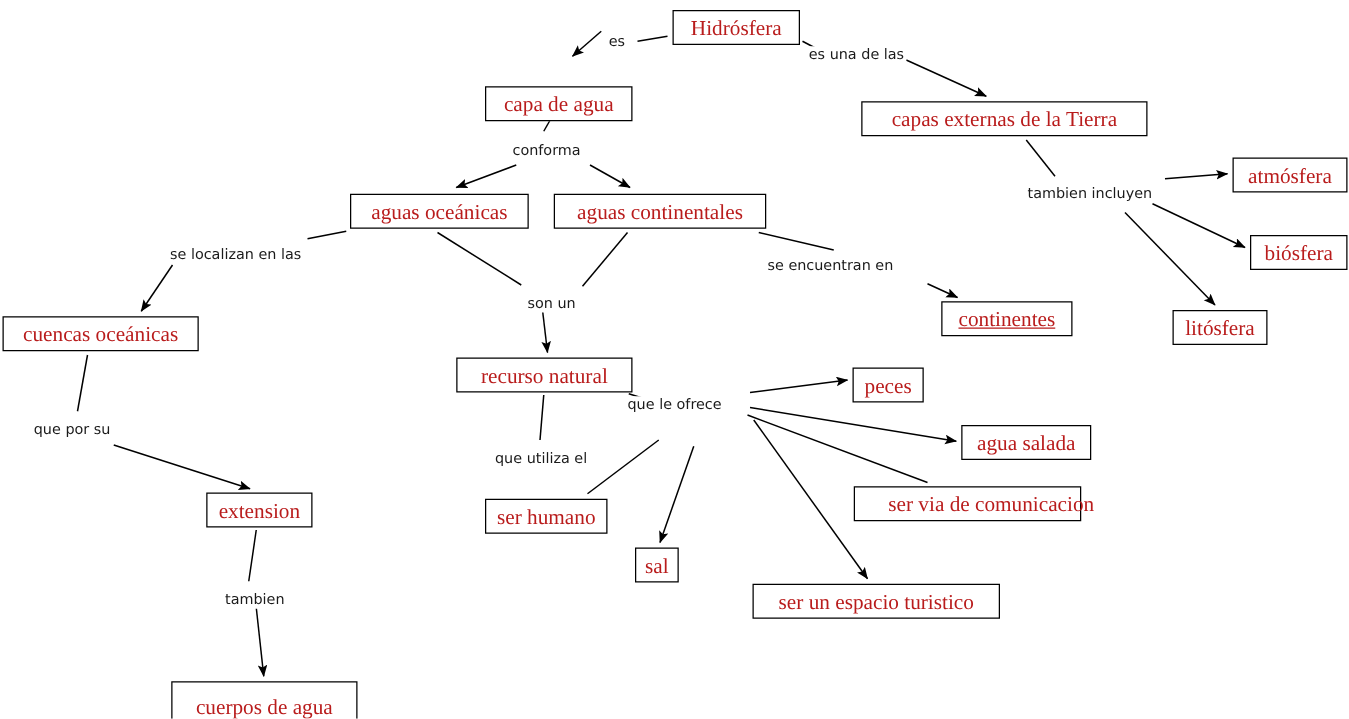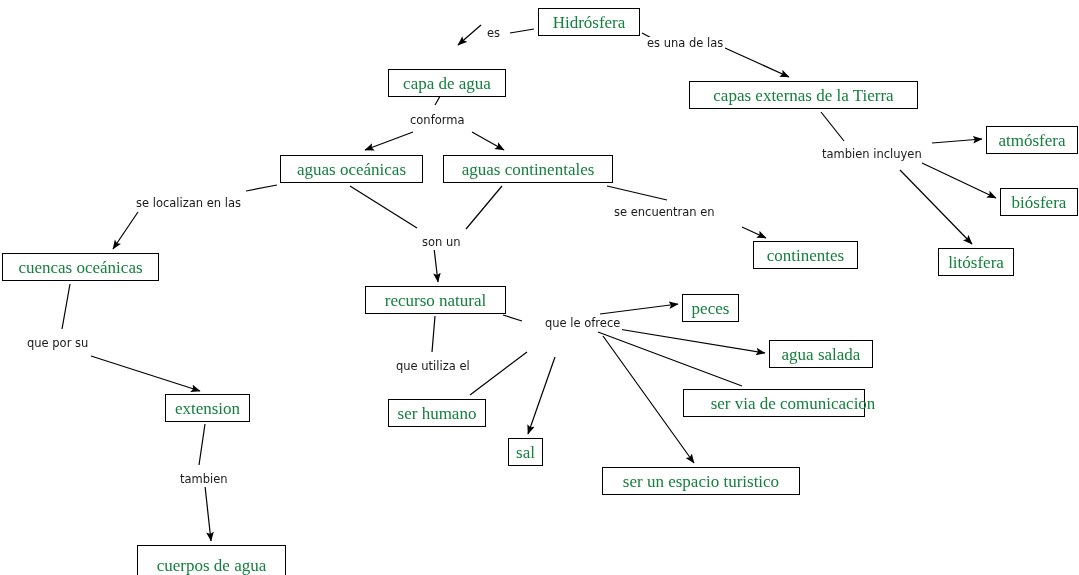--- a/index.html
+++ b/index.html
@@ -21,21 +21,21 @@
     width: 1079px;
     height: 575px;
   }
   .node {
     position: absolute;
     box-sizing: border-box;
     border: 1px solid #000000;
     background: #ffffff;
     font-family: "Liberation Serif", "DejaVu Serif", serif;
     font-size: 17px;
-    color: #15803d;
+    color: #b91c1c;
     line-height: 1;
     display: flex;
     align-items: center;
     justify-content: center;
     white-space: nowrap;
     padding: 0 5px;
   }
   .edge-label {
     position: absolute;
     font-family: "DejaVu Sans", "Liberation Sans", sans-serif;
@@ -92,38 +92,38 @@
   </svg>
   <div id="node-layer">
       <div class="node" style="left: 538px; top: 8px; width: 102px; height: 28px;">Hidrósfera</div>
       <div class="node" style="left: 388px; top: 53px; width: 118px; height: 28px; margin-top: 16px;">capa de agua</div>
       <div class="node" style="left: 689px; top: 81px; width: 229px; height: 28px;">capas externas de la Tierra</div>
       <div class="node" style="left: 986px; top: 126px; width: 92px; height: 28px;">atmósfera</div>
       <div class="node" style="left: 1000px; top: 188px; width: 78px; height: 28px;">biósfera</div>
       <div class="node" style="left: 938px; top: 248px; width: 76px; height: 28px;">litósfera</div>
       <div class="node" style="left: 280px; top: 155px; width: 143px; height: 28px;">aguas oceánicas</div>
       <div class="node" style="left: 443px; top: 155px; width: 170px; height: 28px;">aguas continentales</div>
-      <div class="node" style="left: 753px; top: 241px; width: 105px; height: 28px;">continentes</div>
+      <div class="node" style="left: 753px; top: 241px; width: 105px; height: 28px; text-decoration: underline;">continentes</div>
       <div class="node" style="left: 2px; top: 253px; width: 157px; height: 28px;">cuencas oceánicas</div>
       <div class="node" style="left: 165px; top: 394px; width: 85px; height: 28px;">extension</div>
       <div class="node" style="left: 137px; top: 545px; width: 149px; height: 40px;">cuerpos de agua</div>
       <div class="node" style="left: 365px; top: 286px; width: 141px; height: 28px;">recurso natural</div>
       <div class="node" style="left: 388px; top: 399px; width: 98px; height: 28px; text-align: center;">ser humano</div>
       <div class="node" style="left: 508px; top: 438px; width: 35px; height: 28px;">sal</div>
       <div class="node" style="left: 682px; top: 294px; width: 57px; height: 28px;">peces</div>
       <div class="node" style="left: 769px; top: 340px; width: 104px; height: 28px;">agua salada</div>
       <div class="node" style="left: 683px; top: 389px; width: 182px; height: 28px; padding-left: 43px;">ser via de comunicacion</div>
       <div class="node" style="left: 602px; top: 467px; width: 198px; height: 28px; text-align: right;">ser un espacio turistico</div>
     </div>
   <div id="label-layer">
       <div class="edge-label" style="left: 485px; top: 27px;">es</div>
       <div class="edge-label" style="left: 645px; top: 37px;">es una de las</div>
       <div class="edge-label" style="left: 408px; top: 114px;">conforma</div>
       <div class="edge-label" style="left: 820px; top: 148px;">tambien incluyen</div>
       <div class="edge-label" style="left: 134px; top: 197px;">se localizan en las</div>
       <div class="edge-label" style="left: 612px; top: 206px;">se encuentran en</div>
       <div class="edge-label" style="left: 420px; top: 236px;">son un</div>
       <div class="edge-label" style="left: 25px; top: 337px;">que por su</div>
-      <div class="edge-label" style="left: 543px; top: 317px; text-align: center;">que le ofrece</div>
+      <div class="edge-label" style="left: 500px; top: 317px; text-align: center;">que le ofrece</div>
       <div class="edge-label" style="left: 394px; top: 360px;">que utiliza el</div>
       <div class="edge-label" style="left: 178px; top: 473px;">tambien</div>
     </div>
 </div>
 
 </body></html>

